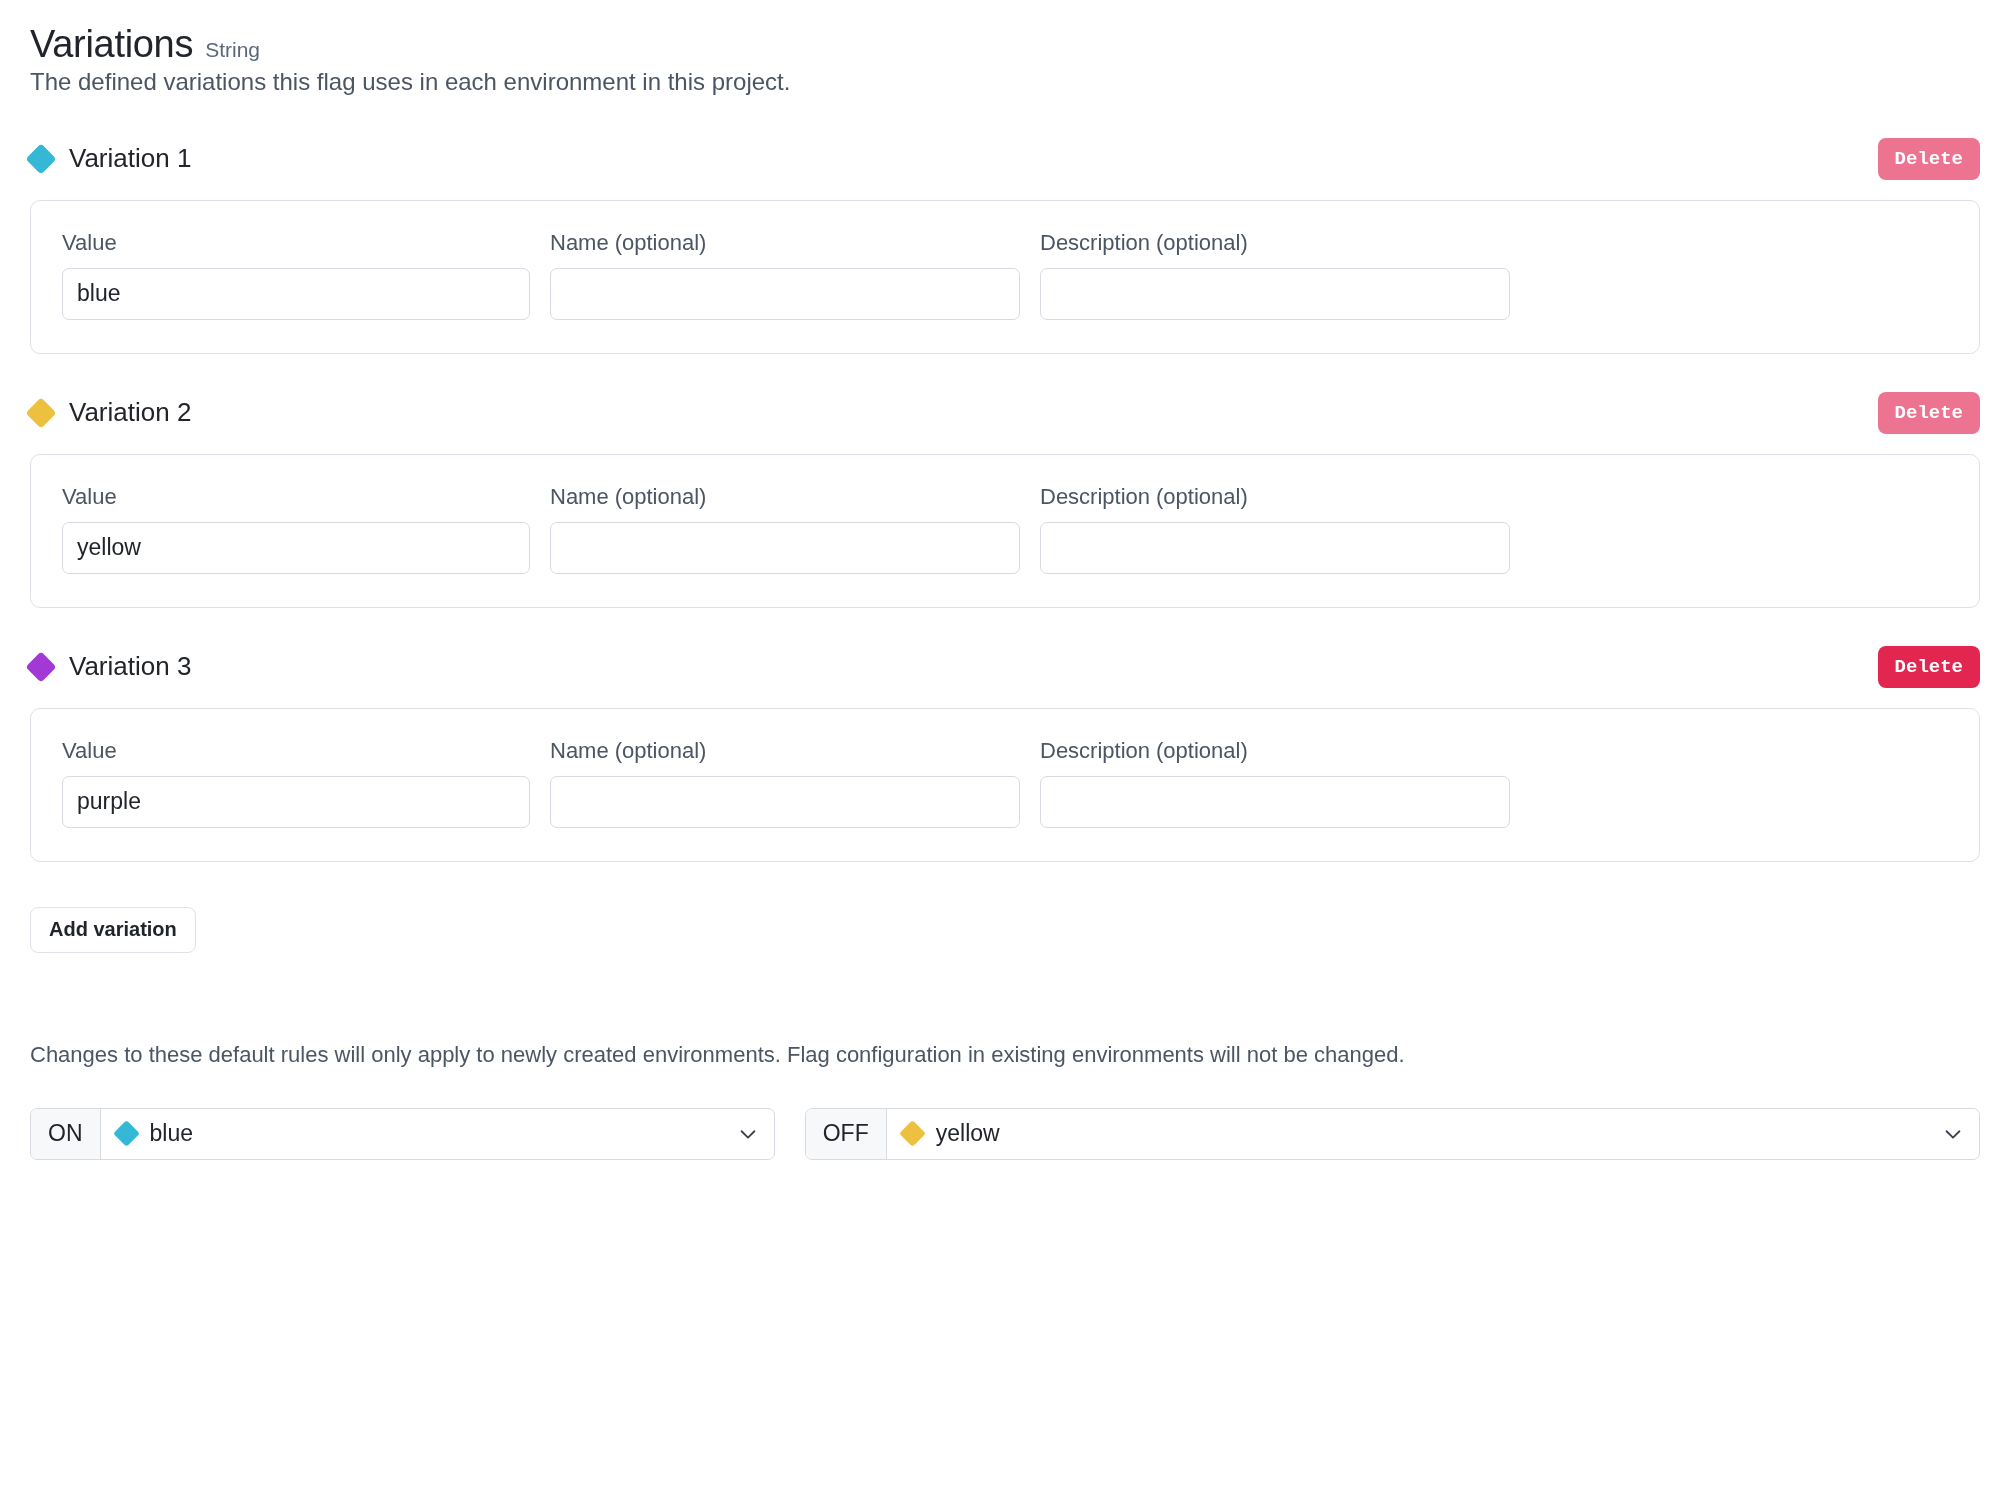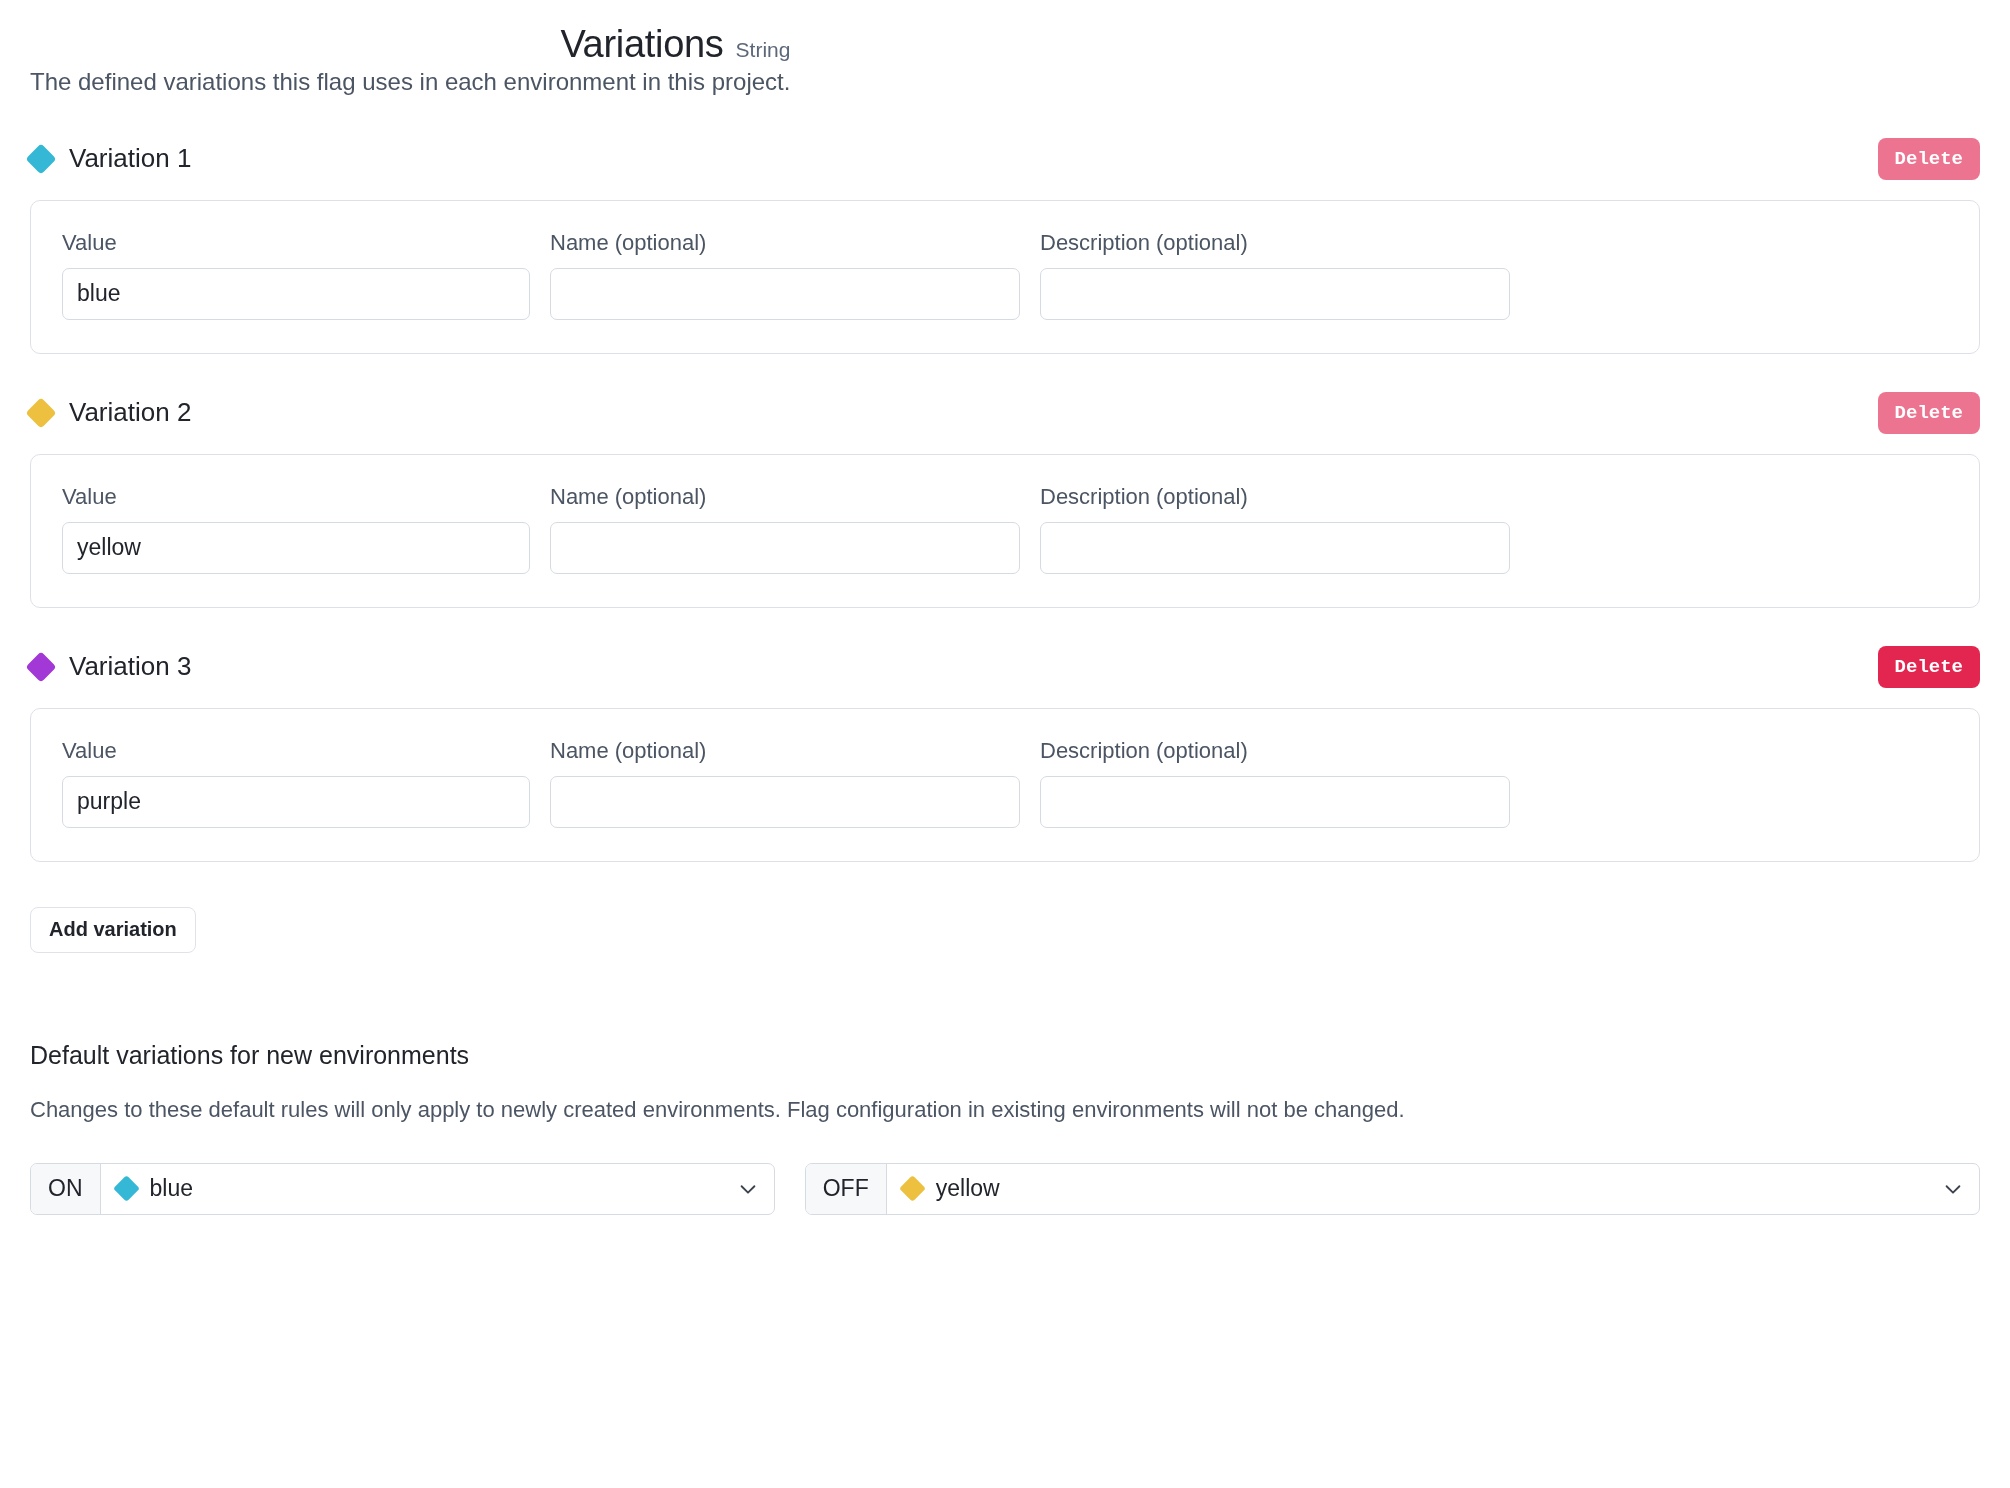--- a/index.html
+++ b/index.html
@@ -24,21 +24,21 @@
     padding: 0 30px;
   }
 
   
   .header-row {
     display: flex;
     align-items: flex-start;
     justify-content: space-between;
     padding-top: 24px;
   }
-  .title-block { display: flex; flex-direction: column; align-items: flex-end; }
+  .title-block { display: flex; flex-direction: column; }
   .title-line {
     display: flex;
     align-items: baseline;
     gap: 12px;
   }
   .page-title {
     font-size: 38px;
     font-weight: 400;
     letter-spacing: -0.3px;
     color: #21242B;
@@ -342,21 +342,20 @@
         <input class="text-input" type="text" style="">
       </div>
     </div>
   </div>
 
   <div class="add-variation-wrap">
     <button class="secondary-button">Add variation</button>
   </div>
 
   <div class="defaults-section">
-    <div class="section-heading">Default variations for new environments</div>
     <div class="section-note">Changes to these default rules will only apply to newly created environments. Flag configuration in existing environments will not be changed.</div>
 
     <div class="defaults-row">
 
       <div class="select-shell select-on">
         <span class="select-prefix">ON</span>
         <span class="select-value">
           <span class="diamond" style="background-color: rgb(53, 184, 214);"></span>
           <span>blue</span>
         </span>

